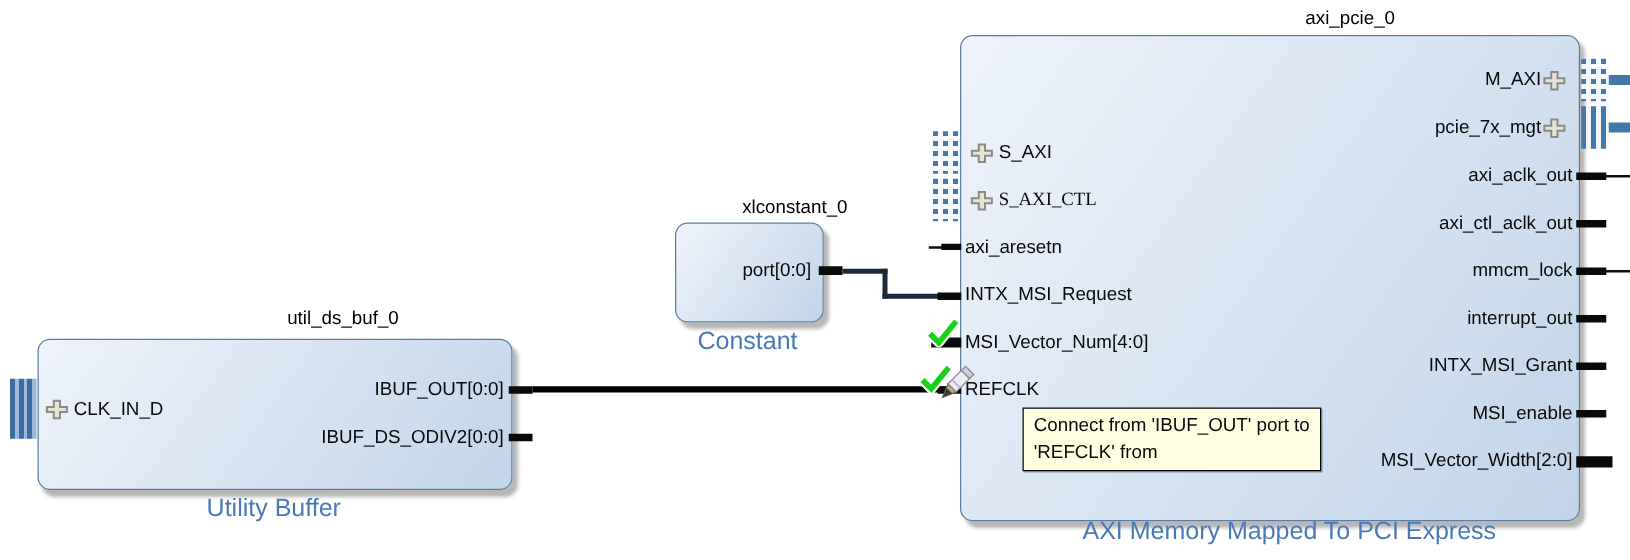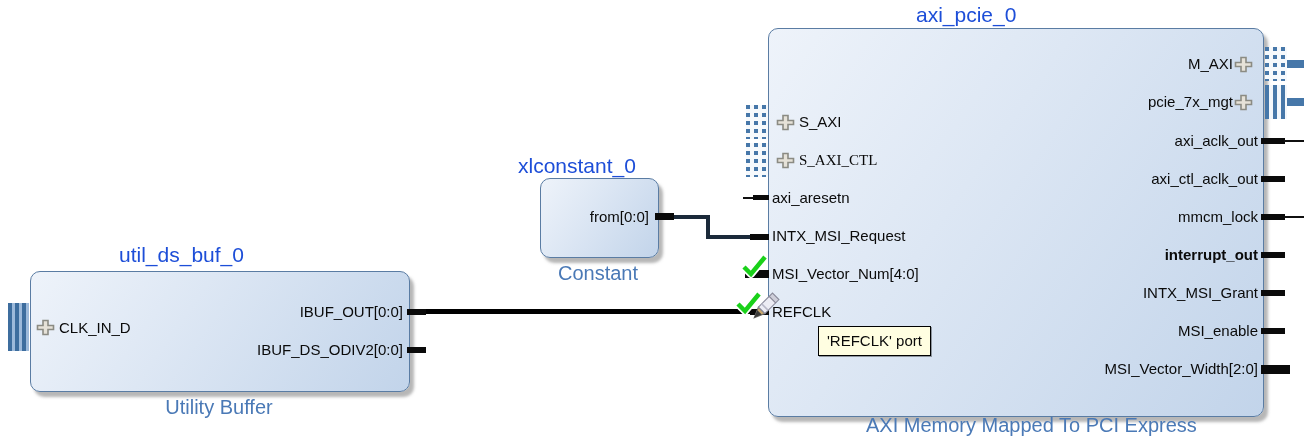--- a/index.html
+++ b/index.html
@@ -10,21 +10,21 @@
     -webkit-font-smoothing:antialiased;
   }
   .block{
     position:absolute;
     border:1.4px solid #5a7ca3;
     border-radius:10px;
     background:linear-gradient(125deg,#eef3fa 0%,#dde7f4 40%,#c2d4ea 100%);
     box-shadow:4px 5px 3px rgba(145,145,145,.65);
   }
   .block-title{
-    position:absolute;font-size:21px;color:#1d4ed8;text-align:left;
+    position:absolute;font-size:15px;color:#000000;text-align:right;
     white-space:nowrap;line-height:16px;
   }
   .type-label{
     position:absolute;font-size:20px;color:#4a79b6;text-align:center;
     white-space:nowrap;line-height:16px;
   }
   .port-label{
     position:absolute;font-size:15px;color:#0a0a0a;white-space:nowrap;line-height:16px;
   }
   .r{text-align:right;}
@@ -77,21 +77,21 @@
 <div class="stub" style="left:407px;top:347px;width:19px;height:6px;"></div>
 
 <div class="type-label" style="left:119px;top:399px;width:200px;">Utility Buffer</div>
 
 <div class="wire" style="left:426px;top:309px;width:342px;height:5px;"></div>
 
 <div class="block-title" style="left:518px;top:158px;width:160px;">xlconstant_0</div>
 
 <div class="block" style="left:540px;top:178px;width:117px;height:78px;"></div>
 
-<div class="port-label r" style="left:560px;top:209px;width:89px;">from[0:0]</div>
+<div class="port-label r" style="left:560px;top:209px;width:89px;">port[0:0]</div>
 <div class="stub" style="left:655px;top:213px;width:19px;height:7px;"></div>
 
 <div class="type-label" style="left:518px;top:265px;width:160px;">Constant</div>
 
 <div class="net" style="left:674px;top:215px;width:36px;height:4px;"></div>
 <div class="net" style="left:706px;top:215px;width:4px;height:24px;"></div>
 <div class="net" style="left:706px;top:235px;width:48px;height:4px;"></div>
 
 <div class="block-title" style="left:916px;top:7px;width:200px;">axi_pcie_0</div>
 
@@ -156,29 +156,30 @@
 <div class="stub" style="left:1261px;top:138px;width:24px;height:6px;"></div>
 <div class="thin" style="left:1284px;top:140px;width:20px;height:2px;"></div>
 
 <div class="port-label r" style="left:1058px;top:171px;width:200px;">axi_ctl_aclk_out</div>
 <div class="stub" style="left:1261px;top:176px;width:24px;height:6px;"></div>
 
 <div class="port-label r" style="left:1058px;top:209px;width:200px;">mmcm_lock</div>
 <div class="stub" style="left:1261px;top:214px;width:24px;height:6px;"></div>
 <div class="thin" style="left:1284px;top:216px;width:20px;height:2px;"></div>
 
-<div class="port-label r" style="left:1058px;top:247px;width:200px;font-weight:bold;">interrupt_out</div>
+<div class="port-label r" style="left:1058px;top:247px;width:200px;">interrupt_out</div>
 <div class="stub" style="left:1261px;top:252px;width:24px;height:6px;"></div>
 
 <div class="port-label r" style="left:1058px;top:285px;width:200px;">INTX_MSI_Grant</div>
 <div class="stub" style="left:1261px;top:290px;width:24px;height:6px;"></div>
 
 <div class="port-label r" style="left:1058px;top:323px;width:200px;">MSI_enable</div>
 <div class="stub" style="left:1261px;top:328px;width:24px;height:6px;"></div>
 
 <div class="port-label r" style="left:1058px;top:361px;width:200px;">MSI_Vector_Width[2:0]</div>
 <div class="stub" style="left:1261px;top:365px;width:29px;height:9px;"></div>
 
 <div class="type-label" style="left:866px;top:417px;width:300px;">AXI Memory Mapped To PCI Express</div>
 
 <div class="tooltip">
-  <div>'REFCLK' port</div>
+  <div>Connect from 'IBUF_OUT' port to</div>
+  <div>'REFCLK' from</div>
 </div>
 
 </body></html>

